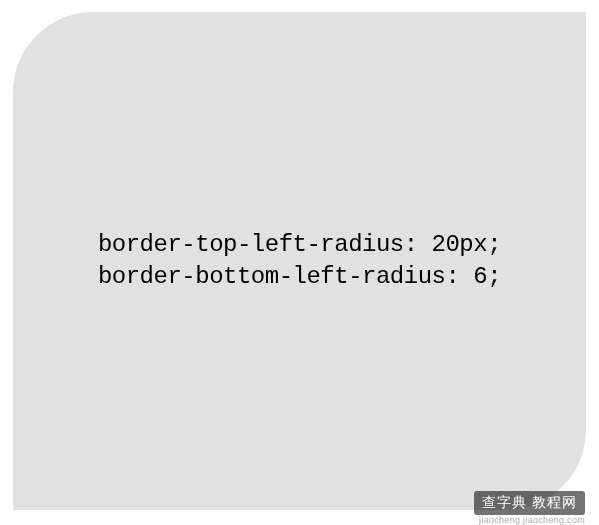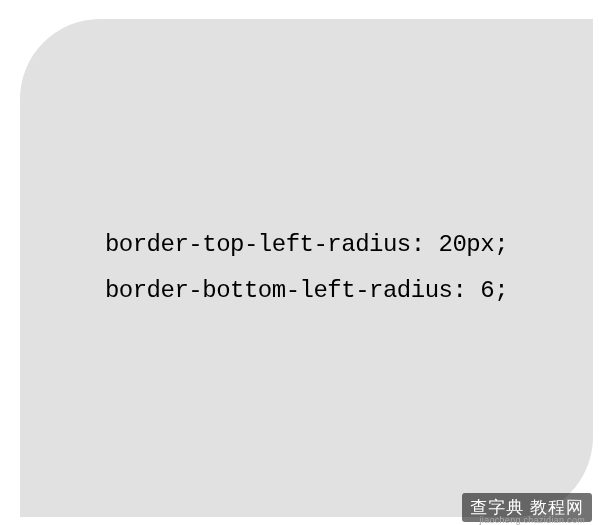--- a/index.html
+++ b/index.html
@@ -1,17 +1,17 @@
 <!DOCTYPE html>
 <html><head>
   <meta charset="utf-8">
   <style>
     * {
       margin: 0;
-      padding: 7px;
+      padding: 0;
       box-sizing: border-box;
     }
     body {
       width: 599px;
       height: 525px;
       background: #ffffff;
       position: relative;
       font-family: "Courier New", Courier, monospace;
     }
     .demo-box {
@@ -42,21 +42,21 @@
     .code-line {
       white-space: nowrap;
     }
     .watermark-main {
       position: absolute;
       bottom: 10px;
       right: 14px;
       background: rgba(0, 0, 0, 0.55);
       color: #ffffff;
       font-family: sans-serif;
-      font-size: 17px;
+      font-size: 14px;
       padding: 3px 8px;
       border-radius: 3px;
       letter-spacing: 1px;
     }
     .watermark-sub {
       position: absolute;
       bottom: 0px;
       right: 14px;
       color: #aaaaaa;
       font-family: sans-serif;
@@ -68,13 +68,13 @@
 <body>
 
 <div class="demo-box">
   <div class="code-block">
     <div class="code-line">border-top-left-radius: 20px;</div>
     <div class="code-line">border-bottom-left-radius: 6;</div>
   </div>
 </div>
 
 <div class="watermark-main">查字典 教程网</div>
-<div class="watermark-sub">jiaocheng.chazidian.com</div>
+<div class="watermark-sub">jiaocheng.jiaocheng.com</div>
 
 </body></html>

